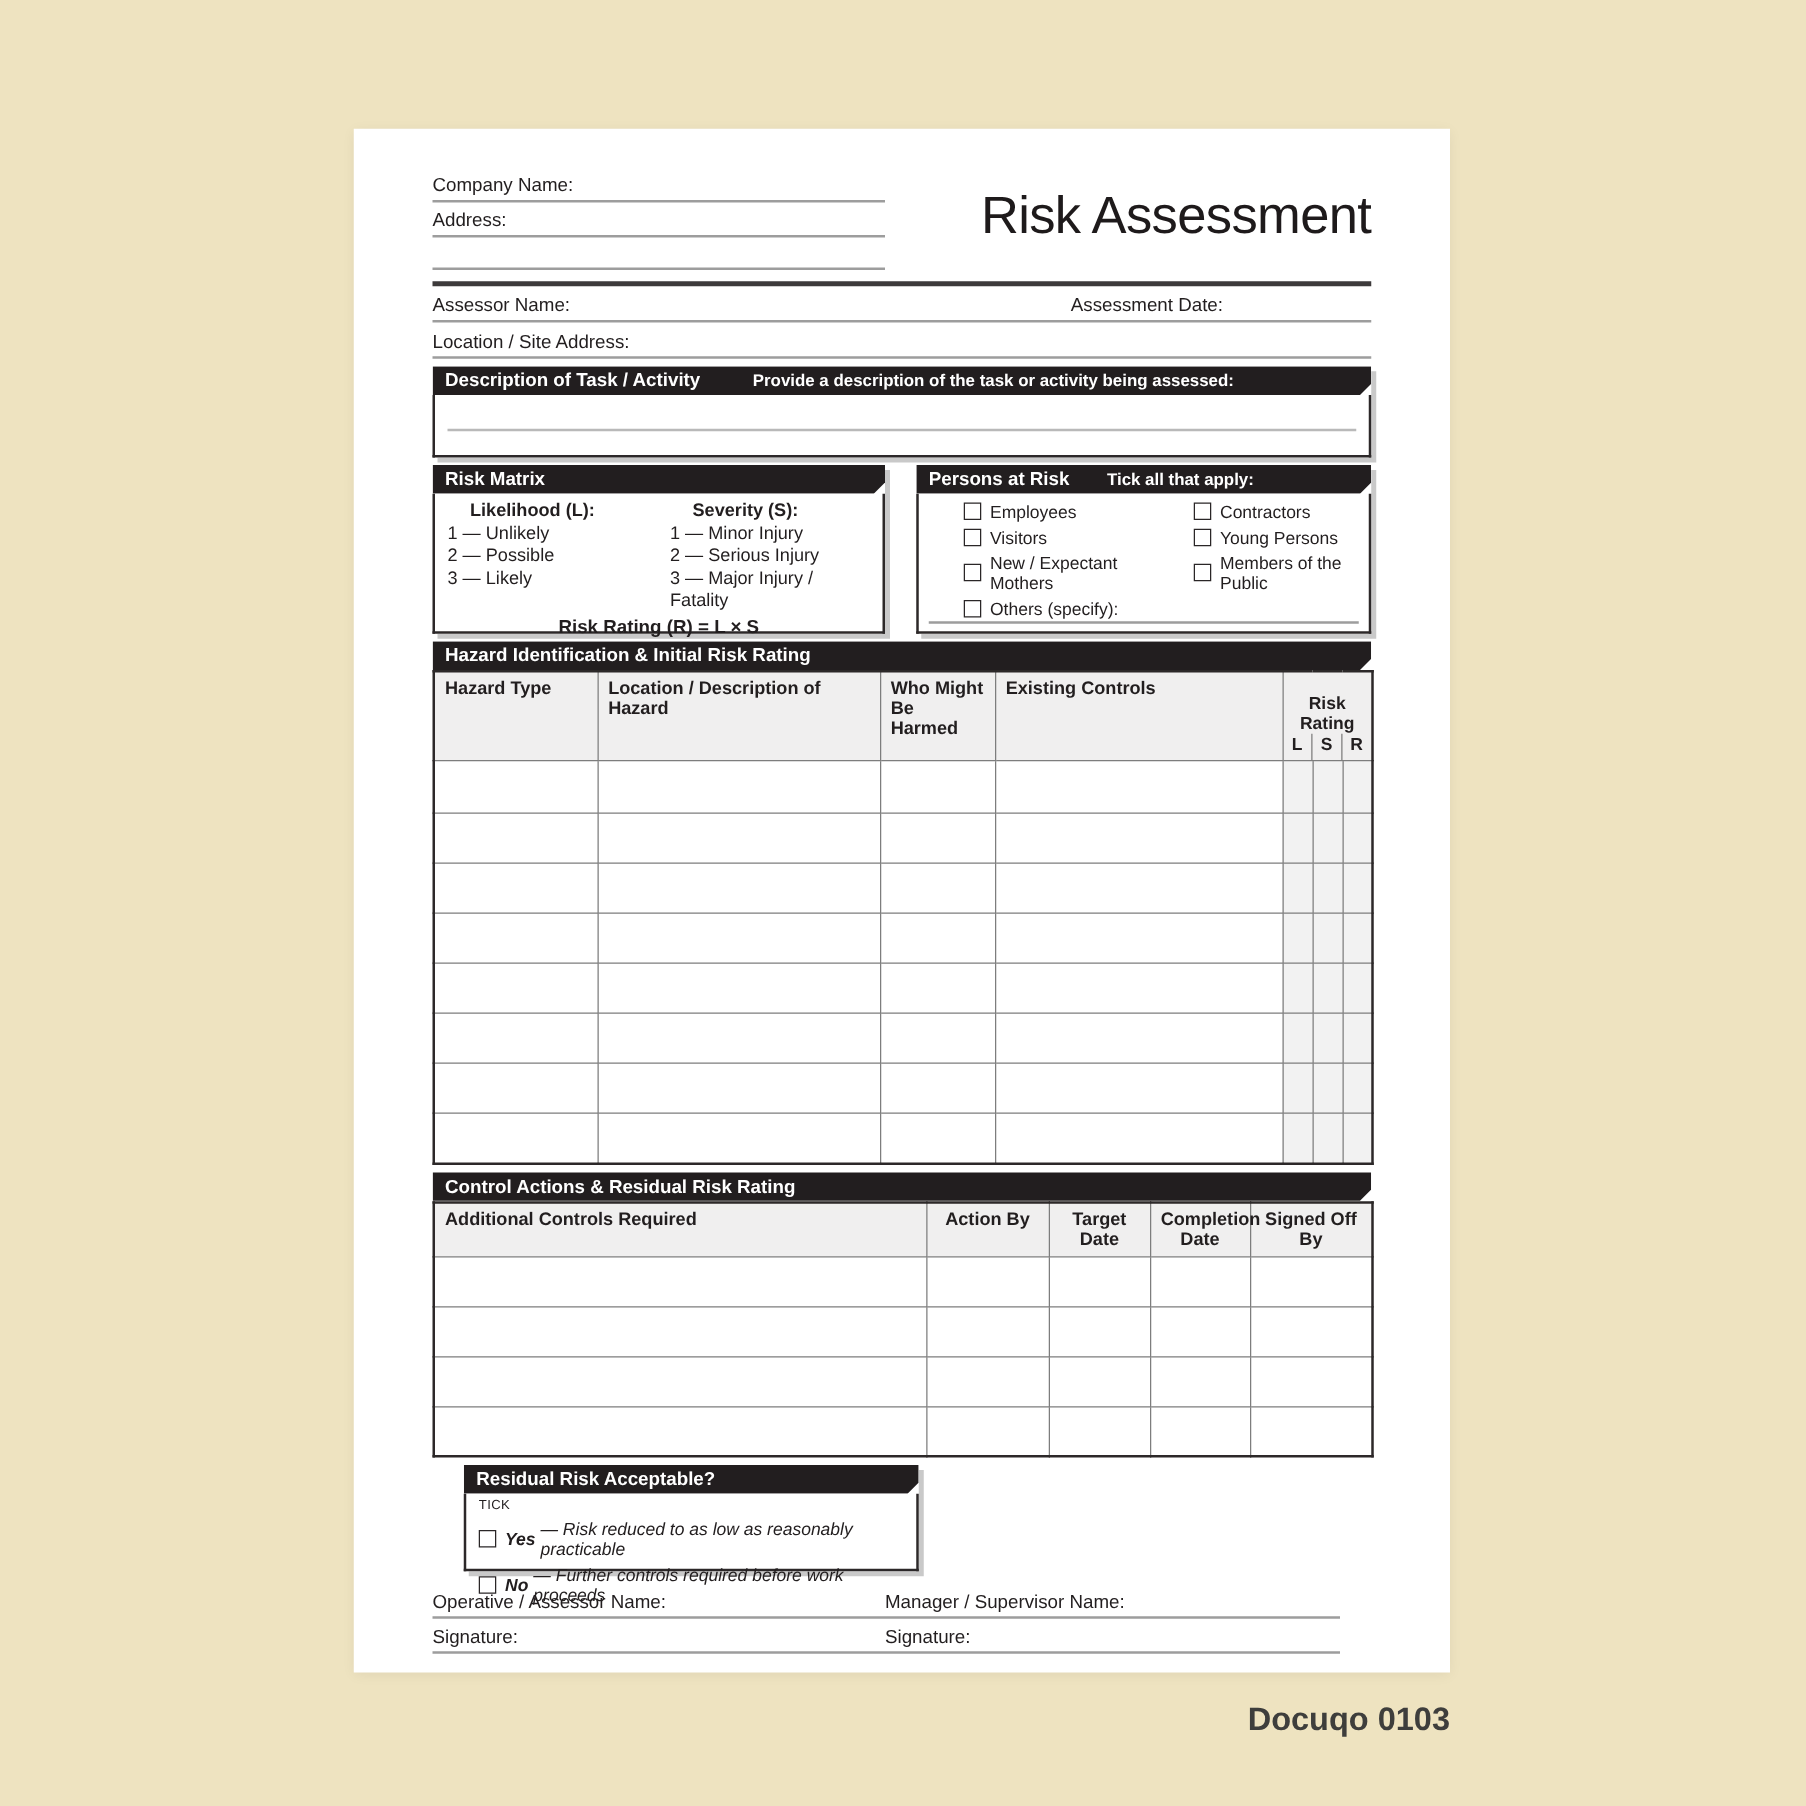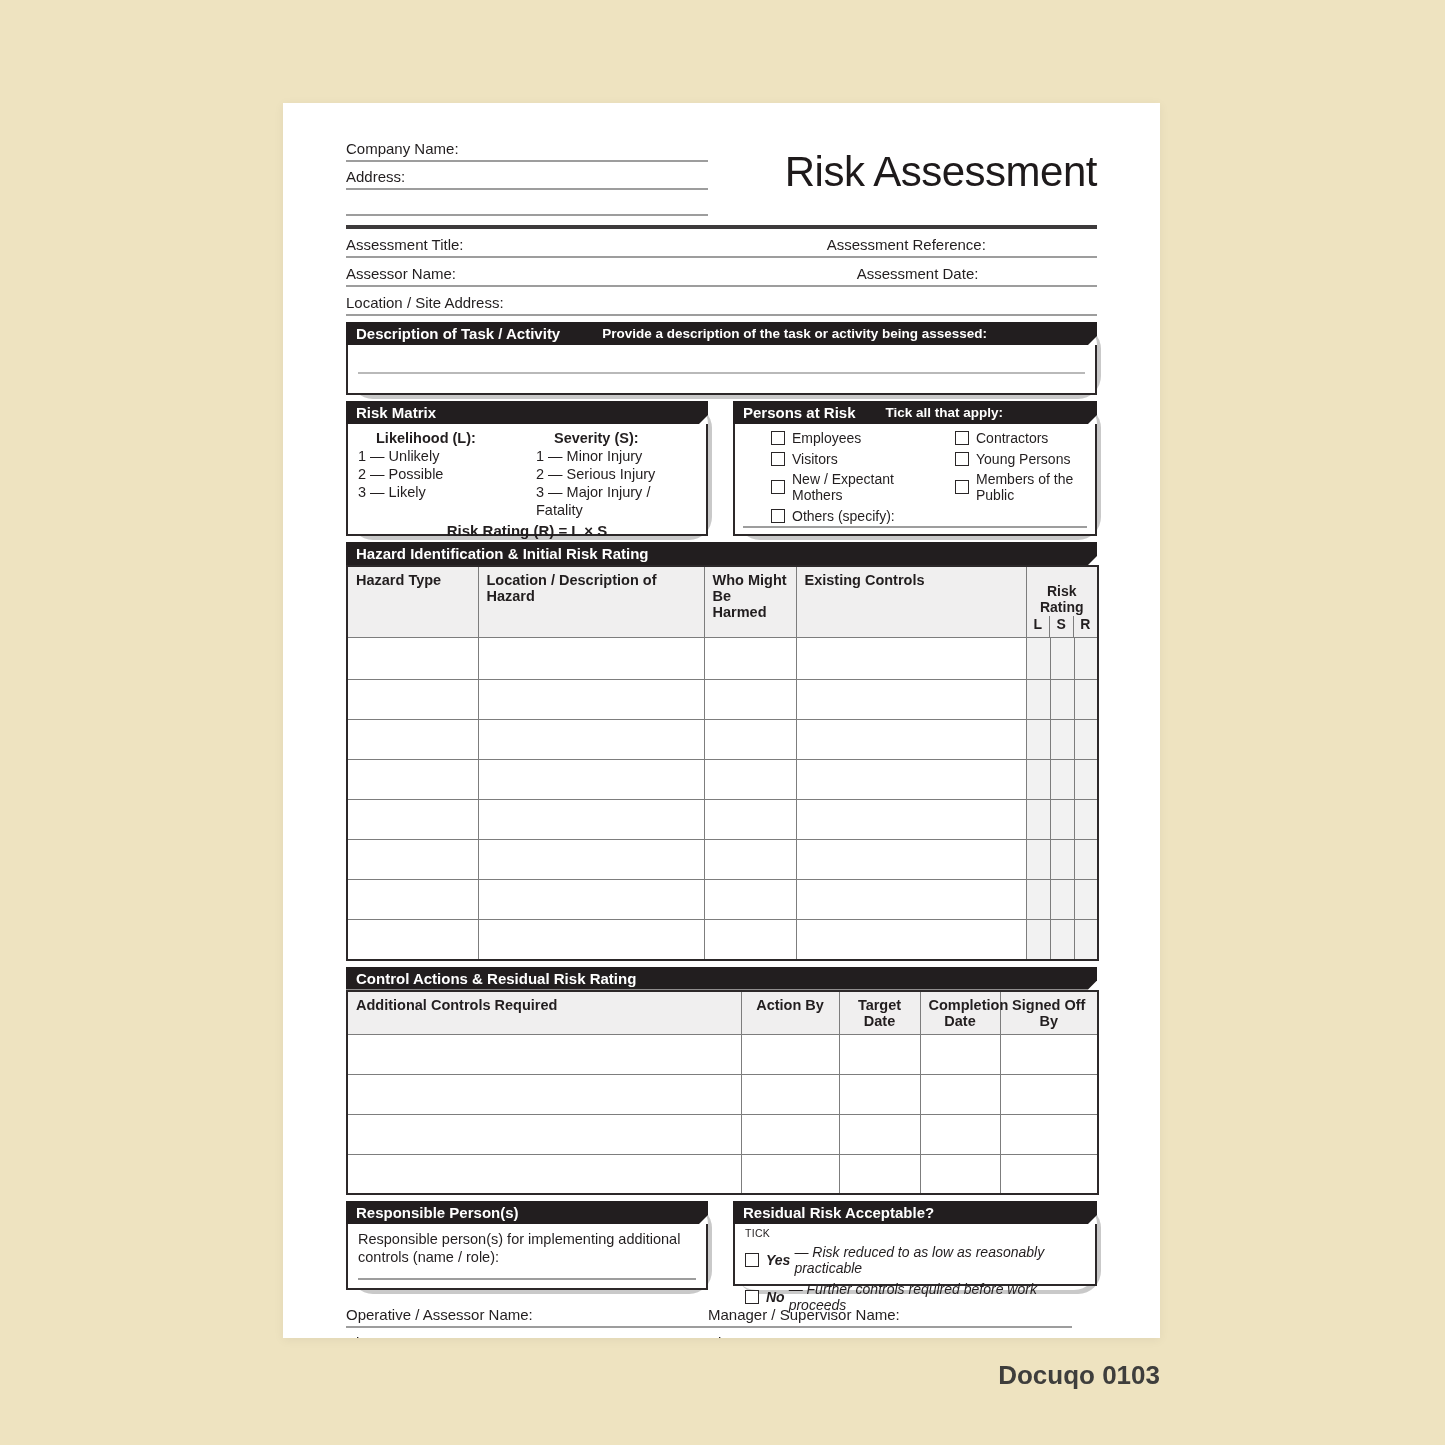--- a/index.html
+++ b/index.html
@@ -41,21 +41,21 @@
   .meta-right-68 { position:absolute; left:68%; }
   
   .bar {
     background:#221e1f; color:#ffffff;
     height:23px; display:flex; align-items:center;
     padding:0 10px; font-weight:bold; font-size:15px;
     clip-path:polygon(0 0,100% 0,100% calc(100% - 9px),calc(100% - 9px) 100%,0 100%);
     white-space:nowrap;
   }
   .bar .bar-sub { font-size:13.5px; font-weight:bold;text-align:right; }
-  .boxed { box-shadow:4px 4px 0 #c9c9c9; background:#fff;border-radius:23px; }
+  .boxed { box-shadow:4px 4px 0 #c9c9c9; background:#fff; }
   .box-body { border:2px solid #2c2829; border-top:none; background:#fff; }
   
   .section-description { margin-top:6px; }
   .desc-body { height:50px; position:relative; }
   .desc-line { position:absolute; left:10px; right:10px; top:27px; border-bottom:2px solid #b9b9b9; }
   
   .twocol { display:flex; margin-top:6px; }
   .col-left  { width:362px; }
   .col-right { width:364px; margin-left:25px; }
   
@@ -124,24 +124,20 @@
       </div>
       <div class="field-line">
         <span>Address:</span>
       </div>
       <div class="field-line"></div>
     </div>
     <div class="doc-title">Risk Assessment</div>
   </div>
   <div class="thick-rule"></div>
 
-  <div class="meta-row">
-    <span>Assessment Title:</span>
-    <span class="meta-right-64">Assessment Reference:</span>
-  </div>
   <div class="meta-row">
     <span>Assessor Name:</span>
     <span class="meta-right-68">Assessment Date:</span>
   </div>
   <div class="meta-row">
     <span>Location / Site Address:</span>
   </div>
 
   <div class="section-description boxed">
     <div class="bar">
@@ -371,29 +367,20 @@
             <td></td>
             <td></td>
             <td></td>
             <td></td>
           </tr>
     </tbody>
       </table>
   </div>
 
   <div class="twocol">
-    <div class="col-left boxed">
-      <div class="bar">
-        <span>Responsible Person(s)</span>
-      </div>
-      <div class="box-body resp-body">
-        <div class="resp-text">Responsible person(s) for implementing additional controls (name / role):</div>
-        <div class="resp-line"></div>
-      </div>
-    </div>
 
     <div class="col-right boxed">
       <div class="bar">
         <span>Residual Risk Acceptable?</span>
       </div>
       <div class="box-body resid-body">
         <div class="tick-label">TICK</div>
         <div class="resid-row">
           <span class="checkbox"></span>
           <b>Yes</b>

